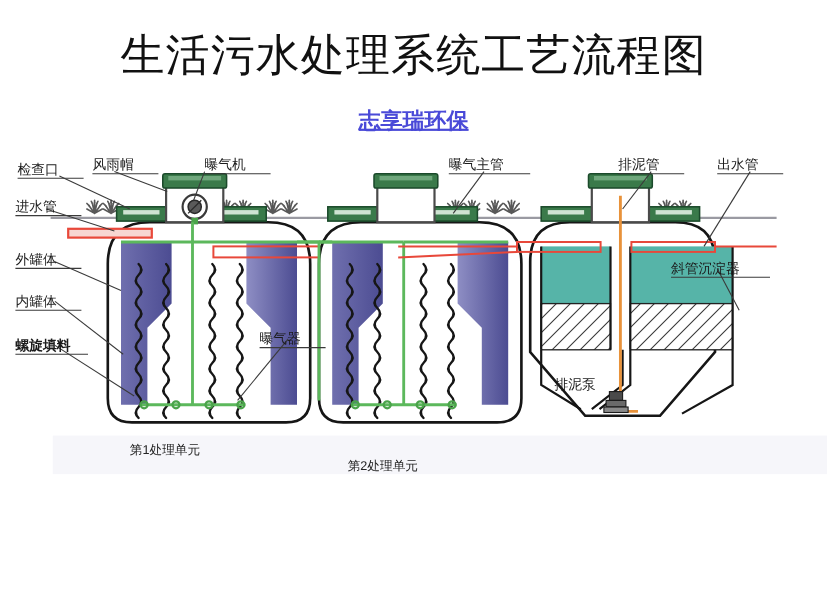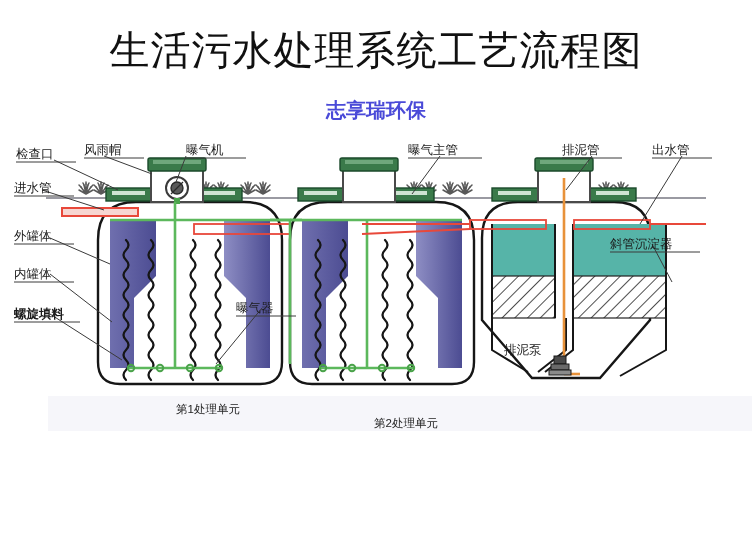--- a/index.html
+++ b/index.html
@@ -17,31 +17,32 @@
     text-align:center;
     font-family:"Liberation Serif","DejaVu Serif",serif;
     font-size:40px;line-height:46px;color:#111111;
     letter-spacing:1px;white-space:nowrap;
   }
   #subtitle{
     position:absolute;left:0;top:98px;width:752px;
     text-align:center;
     font-size:20px;line-height:24px;color:#4a4ad8;font-weight:bold;
     white-space:nowrap;
+    text-decoration:underline;
   }
 
   
   #diagram{position:absolute;left:0;top:132px;width:752px;height:300px;text-align:center;}
   #diagram svg{display:block;}
 
   
   .caption{
     position:absolute;
     font-size:11.5px;color:#232323;white-space:nowrap;
-    text-align:right;
+    text-align:center;
   }
   #cap1{left:60px;top:402px;width:180px;}
   #cap2{left:258px;top:416px;width:180px;}
   #cap3{left:442px;top:402px;width:200px;}
 
   
   #tint{
     position:absolute;left:48px;top:396px;width:704px;height:35px;
     background:#f6f6fa;
   }

